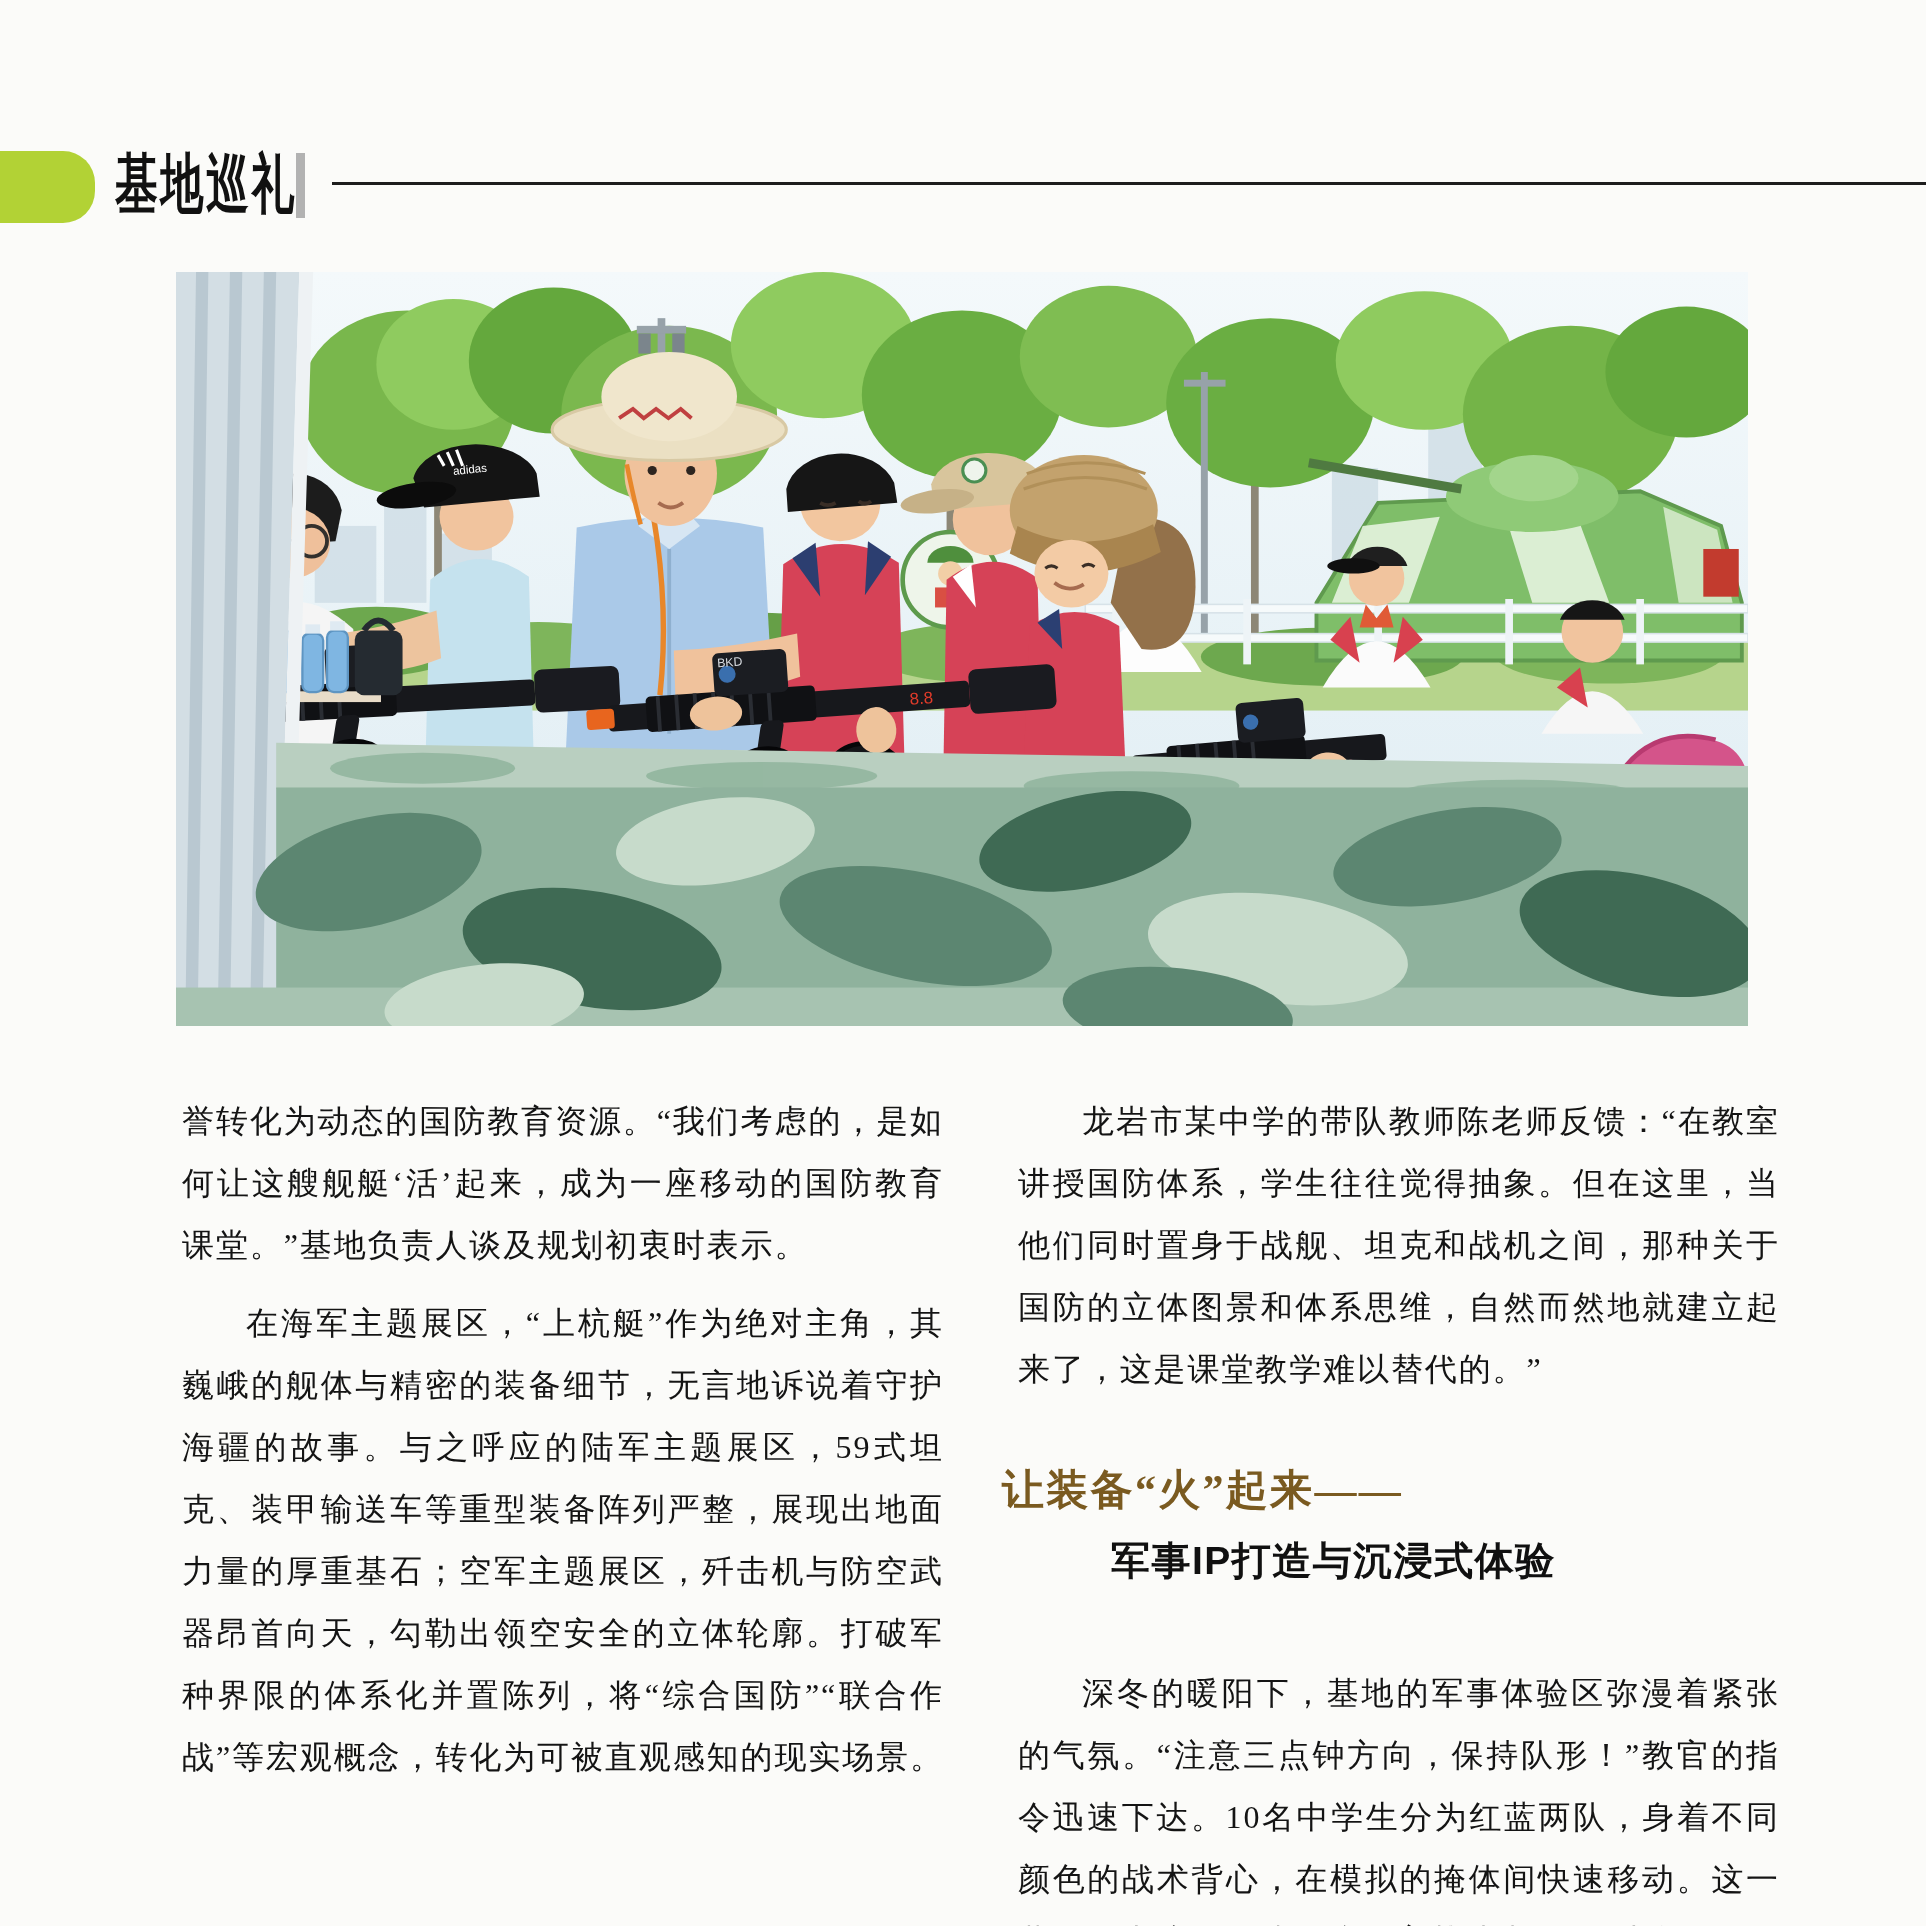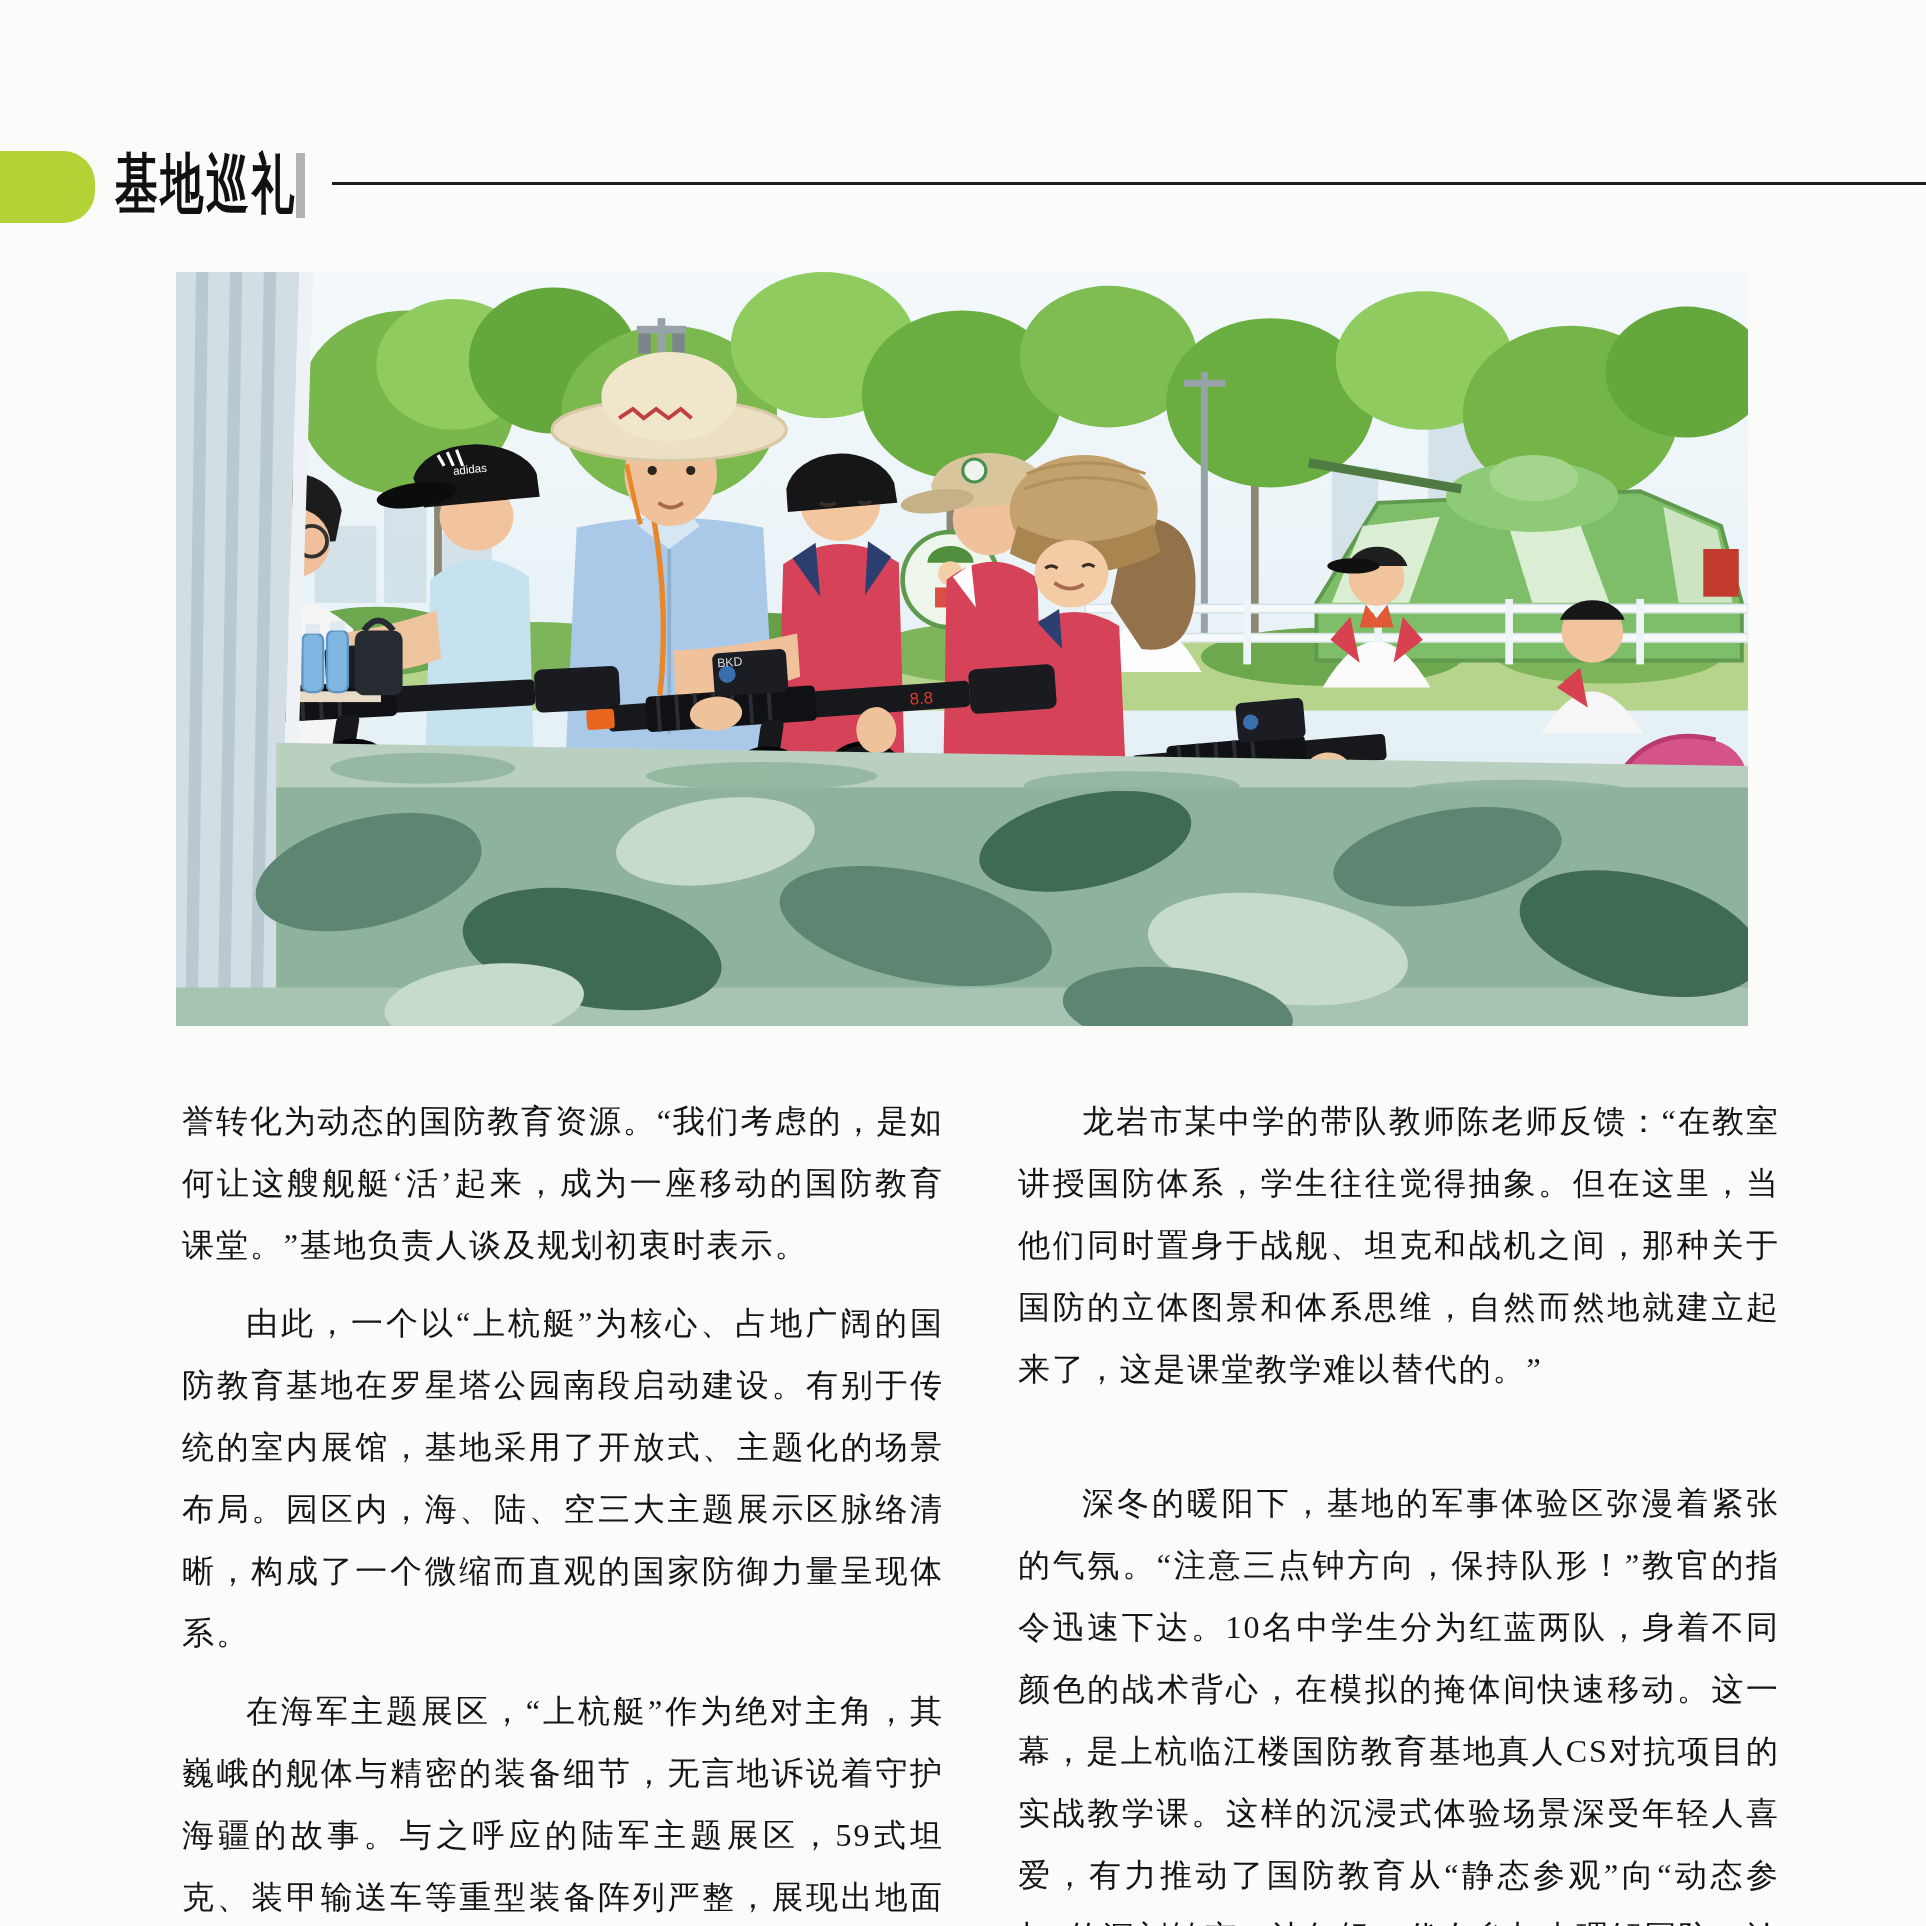--- a/index.html
+++ b/index.html
@@ -322,27 +322,30 @@
           <ellipse cx="1900" cy="860" rx="160" ry="75" fill="#3f6a54" transform="rotate(14 1900 860)"></ellipse>
           <ellipse cx="400" cy="950 " rx="130" ry="50" fill="#c7dbcb" transform="rotate(-6 400 950)"></ellipse>
           <ellipse cx="1300" cy="960" rx="150" ry="55" fill="#5c8671" transform="rotate(6 1300 960)"></ellipse>
         </g>
       </g>
     </svg>
   </figure>
 
   <section class="col col-left">
       <p>誉转化为动态的国防教育资源。“我们考虑的，是如何让这艘舰艇‘活’起来，成为一座移动的国防教育课堂。”基地负责人谈及规划初衷时表示。</p>
-      <p class="indent">由此，一个以“上杭艇”为核心、占地广阔的国防教育基地在罗星塔公园南段启动建设。有别于传统的室内展馆，基地采用了开放式、主题化的场景布局。园区内，海、陆、空三大主题展示区脉络清晰，构成了一个微缩而直观的国家防御力量呈现体系。</p>
       <p class="indent">在海军主题展区，“上杭艇”作为绝对主角，其巍峨的舰体与精密的装备细节，无言地诉说着守护海疆的故事。与之呼应的陆军主题展区，59式坦克、装甲输送车等重型装备阵列严整，展现出地面力量的厚重基石；空军主题展区，歼击机与防空武器昂首向天，勾勒出领空安全的立体轮廓。打破军种界限的体系化并置陈列，将“综合国防”“联合作战”等宏观概念，转化为可被直观感知的现实场景。</p>
     </section>
 
   <section class="col col-right">
     <div>
         <p class="indent">龙岩市某中学的带队教师陈老师反馈：“在教室讲授国防体系，学生往往觉得抽象。但在这里，当他们同时置身于战舰、坦克和战机之间，那种关于国防的立体图景和体系思维，自然而然地就建立起来了，这是课堂教学难以替代的。”</p>
       </div>
+    <div class="heading-block">
+      <div class="heading-gold">让装备“火”起来——</div>
+      <div class="heading-sub">军事IP打造与沉浸式体验</div>
+    </div>
     <div class="after-heading">
         <p class="indent">深冬的暖阳下，基地的军事体验区弥漫着紧张的气氛。“注意三点钟方向，保持队形！”教官的指令迅速下达。10名中学生分为红蓝两队，身着不同颜色的战术背心，在模拟的掩体间快速移动。这一幕，是上杭临江楼国防教育基地真人CS对抗项目的实战教学课。这样的沉浸式体验场景深受年轻人喜爱，有力推动了国防教育从“静态参观”向“动态参与”的深刻转变，让年轻一代在参与中理解国防、认同国防。</p>
       </div>
   </section>
 
 </div>
 
 
 </body></html>

